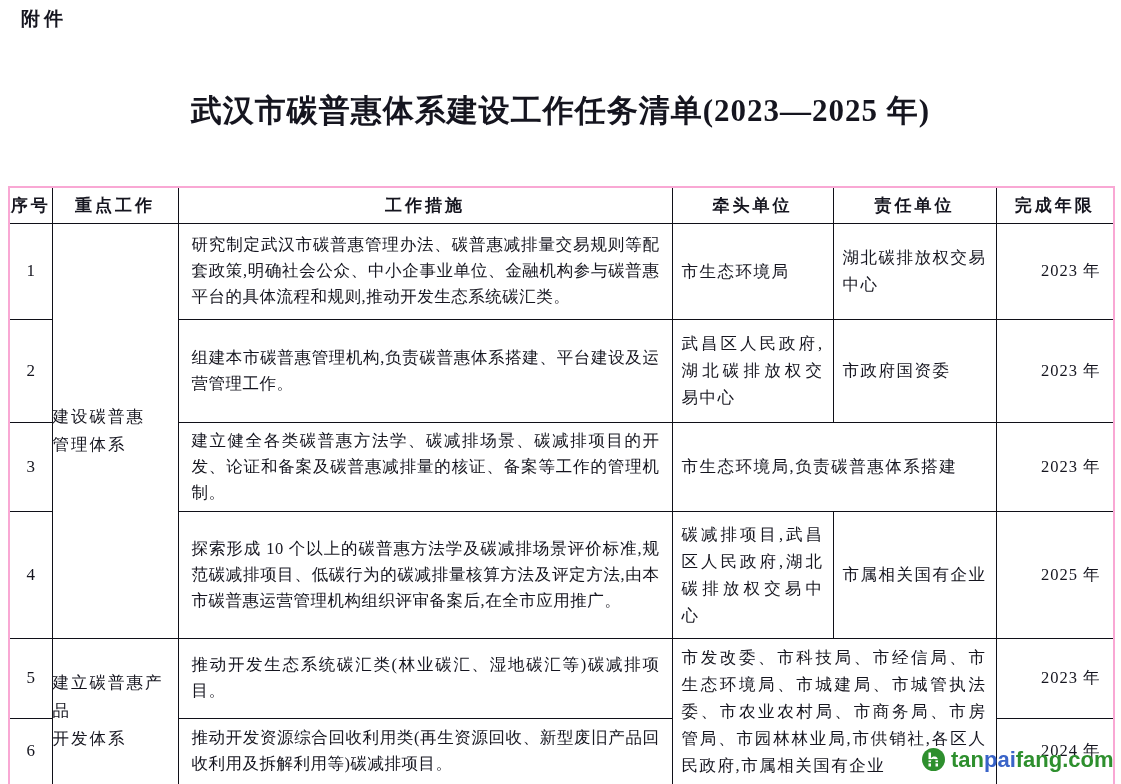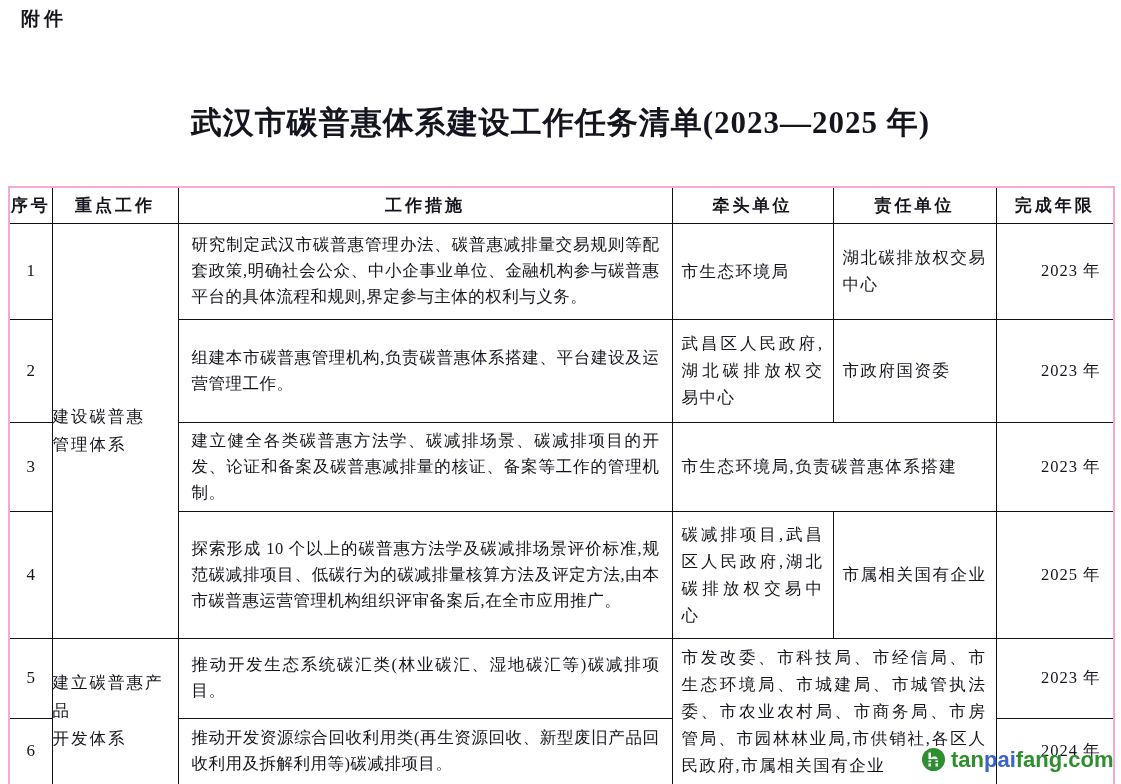--- a/index.html
+++ b/index.html
@@ -18,21 +18,21 @@
     position: absolute;
     left: 21px;
     top: 6px;
     font-size: 19px;
     font-weight: bold;
     letter-spacing: 4px;
     font-family: "Liberation Sans", "DejaVu Sans", sans-serif;
   }
   .doc-title {
     position: absolute;
-    top: 102px;
+    top: 90px;
     left: 0;
     width: 100%;
     text-align: center;
     font-size: 31px;
     font-weight: bold;
     letter-spacing: 1px;
   }
   table.task-table {
     position: absolute;
     left: 8px;
@@ -137,21 +137,21 @@
         <th>责任单位</th>
         <th>完成年限</th>
       </tr>
 
       <tr class="r1">
         <td class="cell-no">1</td>
         <td class="cell-group" rowspan="4">
           <div>建设碳普惠</div>
           <div>管理体系</div>
         </td>
-        <td class="cell-measure">研究制定武汉市碳普惠管理办法、碳普惠减排量交易规则等配套政策,明确社会公众、中小企事业单位、金融机构参与碳普惠平台的具体流程和规则,界定参与主体的权利与义务。</td>
+        <td class="cell-measure">研究制定武汉市碳普惠管理办法、碳普惠减排量交易规则等配套政策,明确社会公众、中小企事业单位、金融机构参与碳普惠平台的具体流程和规则,推动开发生态系统碳汇类。</td>
         <td class="cell-unit">市生态环境局</td>
         <td class="cell-unit">湖北碳排放权交易中心</td>
         <td class="cell-deadline">2023 年</td>
       </tr>
 
       <tr class="r2">
         <td class="cell-no">2</td>
         <td class="cell-measure">组建本市碳普惠管理机构,负责碳普惠体系搭建、平台建设及运营管理工作。</td>
         <td class="cell-unit">武昌区人民政府,湖北碳排放权交易中心</td>
         <td class="cell-unit">市政府国资委</td>

